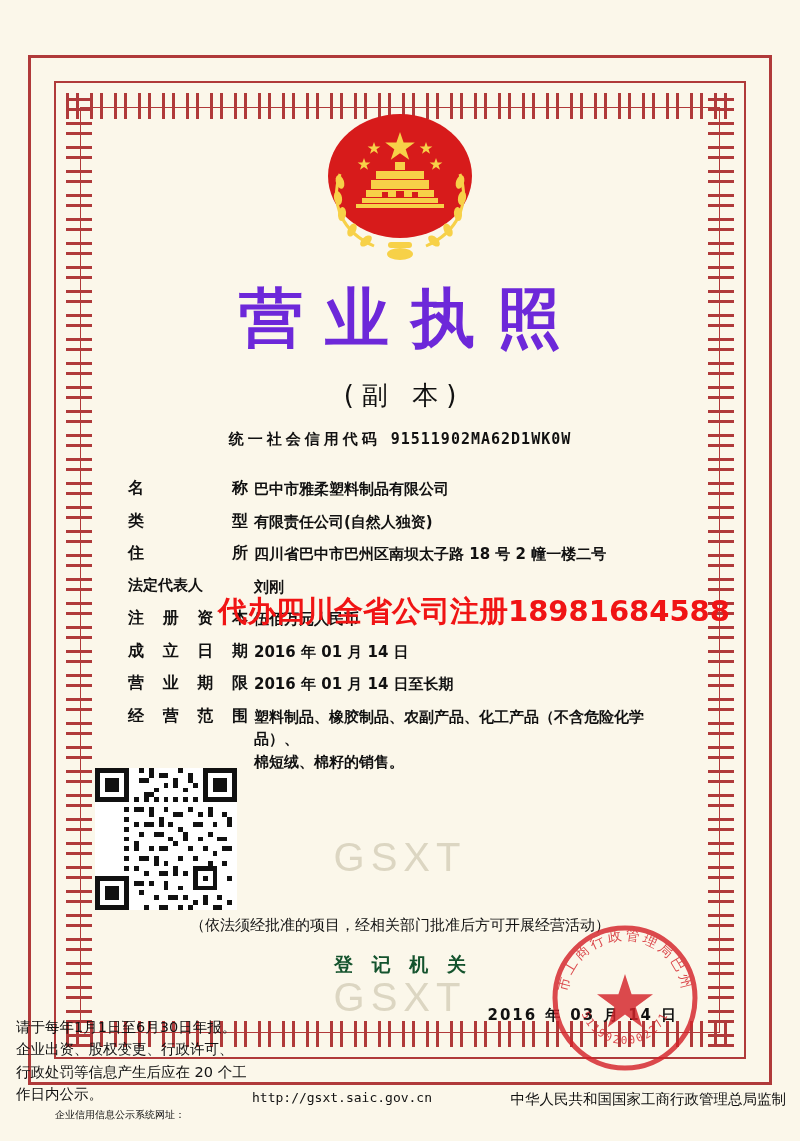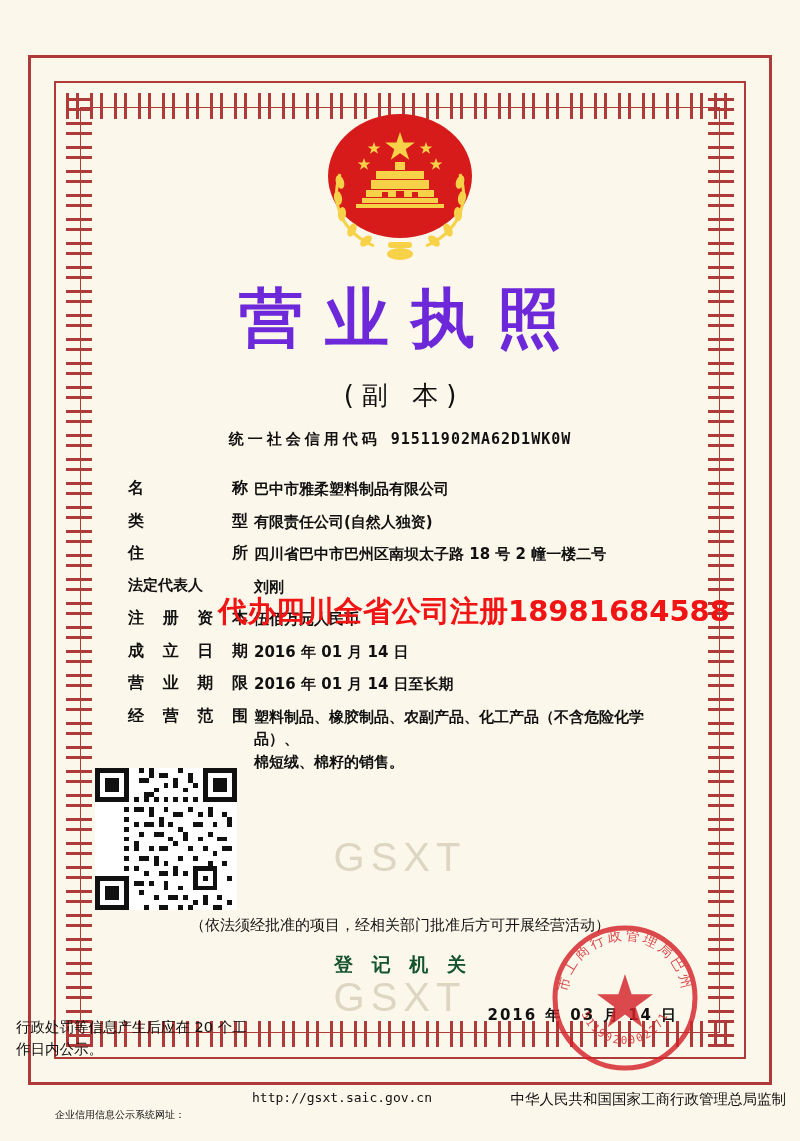--- a/index.html
+++ b/index.html
@@ -567,20 +567,22 @@
       </text>
       <text font-family="&quot;DejaVu Sans Mono&quot;, monospace" font-size="11" fill="#d4232a" letter-spacing="2">
         <textPath href="#sealBotArc" startOffset="50%" text-anchor="middle">5119020002271</textPath>
       </text>
     </svg>
   </div>
 
   <div class="ad-overlay">代办四川全省公司注册18981684588</div>
 
   <div class="footer-left">
+    <div>请于每年1月1日至6月30日年报。</div>
+    <div>企业出资、股权变更、行政许可、</div>
     <div>行政处罚等信息产生后应在 20 个工</div>
     <div>作日内公示。</div>
   </div>
   <div class="footer-note-2">企业信用信息公示系统网址：</div>
   <div class="footer-url">http://gsxt.saic.gov.cn</div>
   <div class="footer-right">中华人民共和国国家工商行政管理总局监制</div>
 
 </div>
 
 </body></html>

